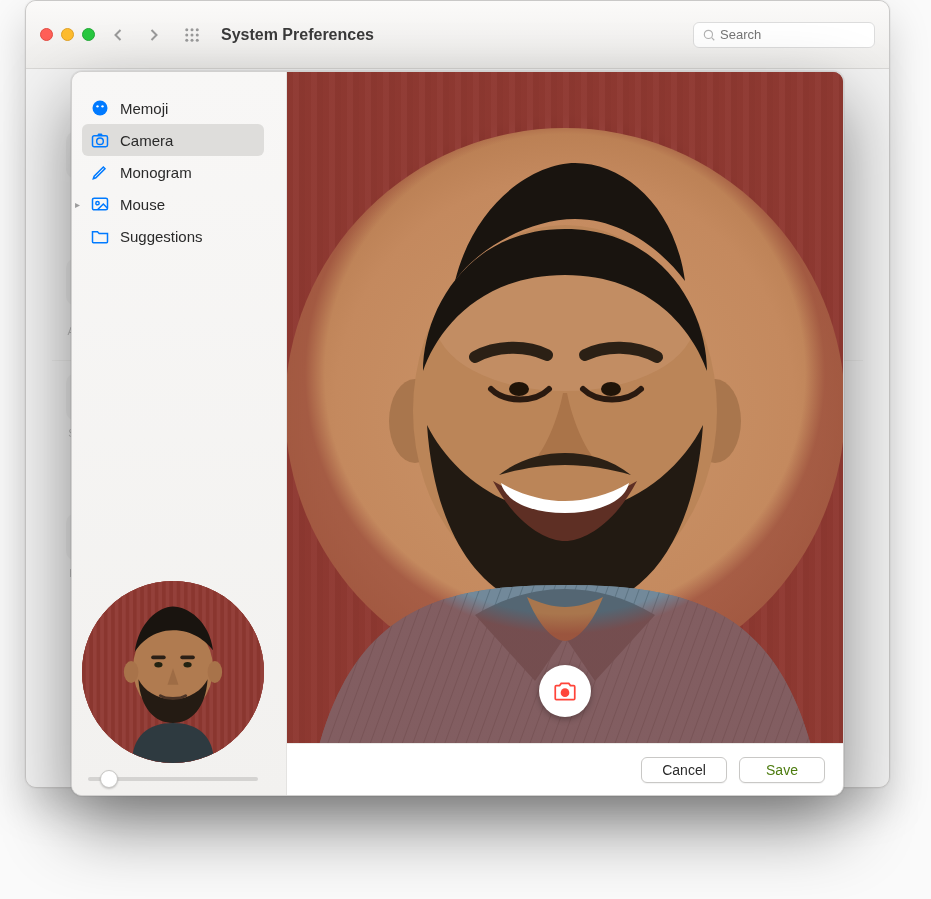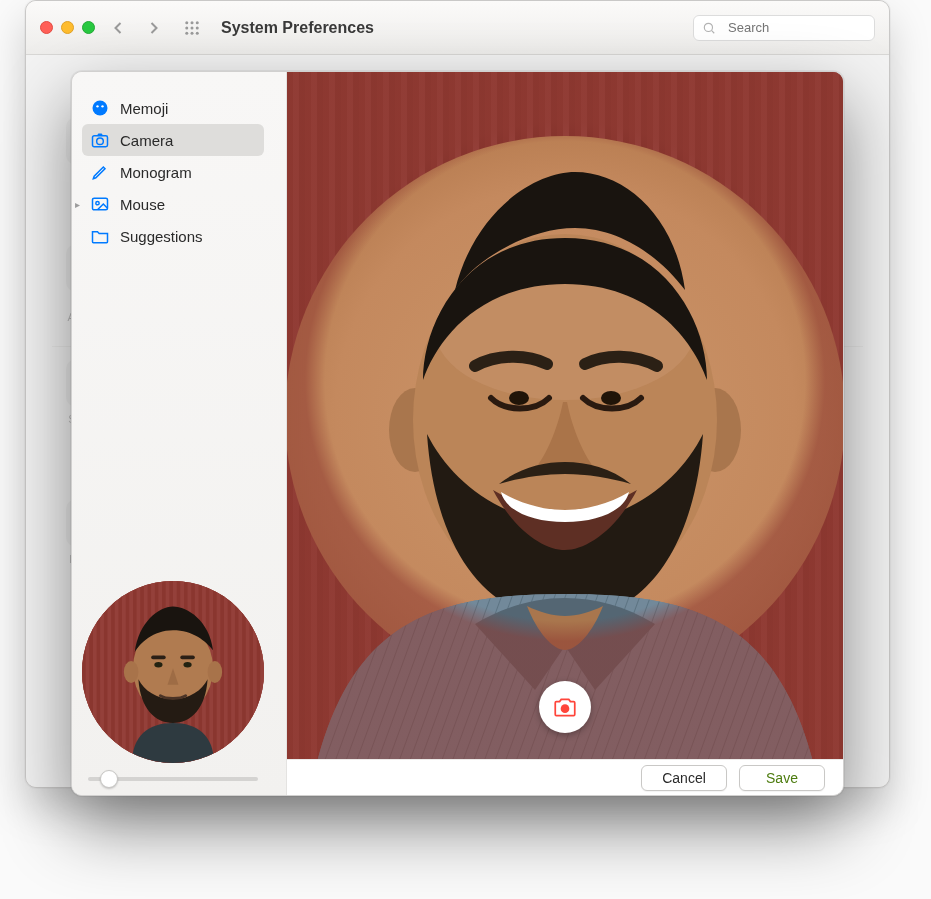--- a/index.html
+++ b/index.html
@@ -29,21 +29,21 @@
   .window{
     position:absolute;left:25px;top:0;
     width:var(--win-w);height:var(--win-h);
     background:var(--bg);
     border:1px solid #c9c8c7;
     border-radius:11px;
     box-shadow:0 20px 40px rgba(0,0,0,0.18),0 0 0 1px rgba(0,0,0,0.03);
     overflow:hidden;
   }
   .titlebar{
-    height:54px;
+    height:68px;
     background:linear-gradient(#fbfaf9,#eeedeb);
     border-bottom:1px solid var(--border);
     display:flex;align-items:center;
     padding:0 14px;
     gap:10px;
   }
   .traffic{display:flex;gap:8px;}
   .traffic span{width:13px;height:13px;border-radius:50%;display:block;}
   .tl-close{background:#ff5f57;border:0.5px solid #e24b41;}
   .tl-min{background:#febc2e;border:0.5px solid #e0a125;}
@@ -54,21 +54,21 @@
   }
   .gridbtn{margin-left:2px;}
   .title{
     font-size:16px;font-weight:600;color:#3a3a3a;
     margin-left:6px;
   }
   .spacer{flex:1;}
   .search{
     width:182px;height:26px;
     background:#fff;border:1px solid #dcdcdc;border-radius:6px;
-    display:flex;align-items:center;padding:0 8px;color:#b3b3b3;font-size:13px;gap:12px;
+    display:flex;align-items:center;padding:0 8px;color:#b3b3b3;font-size:13px;gap:4px;
   }
   .search input{border:none;outline:none;width:100%;font-size:13px;background:transparent;}
   .search svg{width:14px;height:14px;flex:none;}
   .window-body{
     position:relative;height:calc(100% - 52px);
     padding:22px 26px;
   }
   .cat-row{display:flex;gap:35px;margin-top:60px;}
   .cat{
     width:76px;display:flex;flex-direction:column;align-items:center;gap:6px;
@@ -164,21 +164,21 @@
   }
   .shutter{
     position:absolute;left:50%;bottom:26px;transform:translateX(-50%);
     width:52px;height:52px;border-radius:50%;background:#fff;
     box-shadow:0 2px 6px rgba(0,0,0,0.3);
     display:flex;align-items:center;justify-content:center;
     cursor:pointer;
   }
   .shutter svg{width:26px;height:26px;color:#ff453a;}
   .footer{
-    height:36px;background:#fff;border-top:1px solid #eceae8;
+    height:52px;background:#fff;border-top:1px solid #eceae8;
     display:flex;align-items:center;justify-content:flex-end;
     gap:12px;padding:0 18px;
   }
   .btn{
     min-width:86px;height:26px;padding:0 16px;
     border-radius:6px;background:#fff;border:1px solid #c9c8c6;
     font-size:14px;color:#2b2b2b;
     display:flex;align-items:center;justify-content:center;
     box-shadow:0 1px 1px rgba(0,0,0,0.05);
     cursor:pointer;

